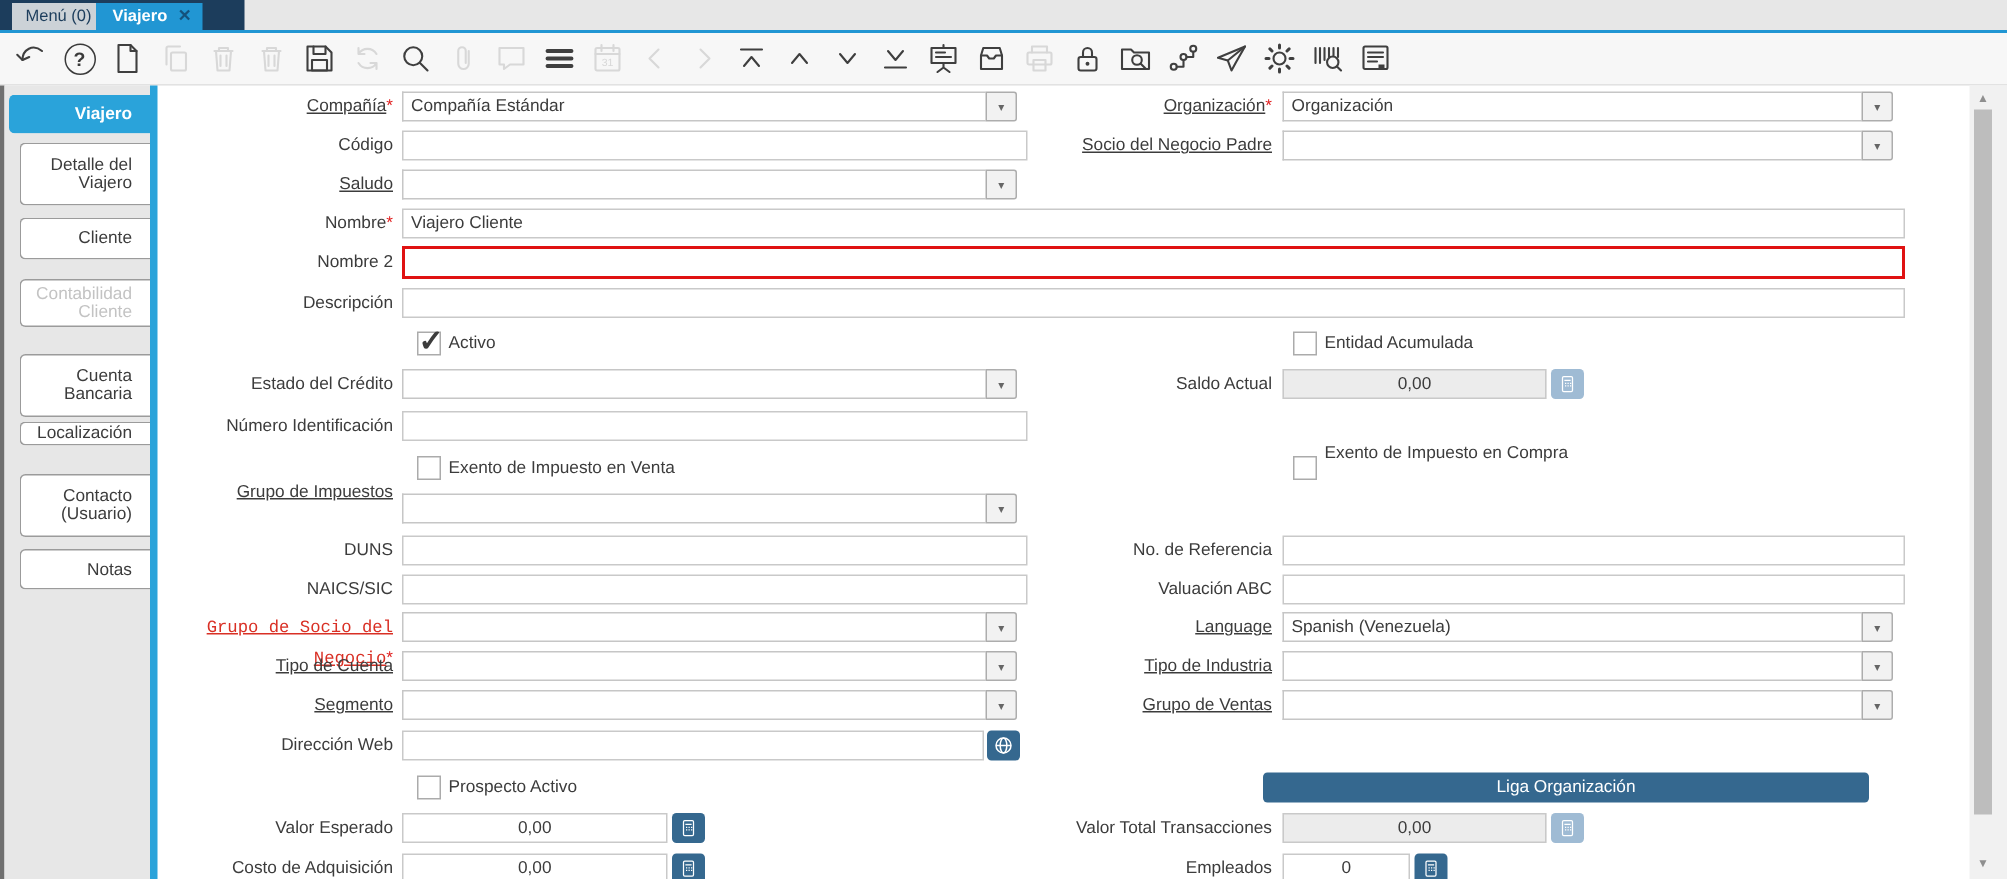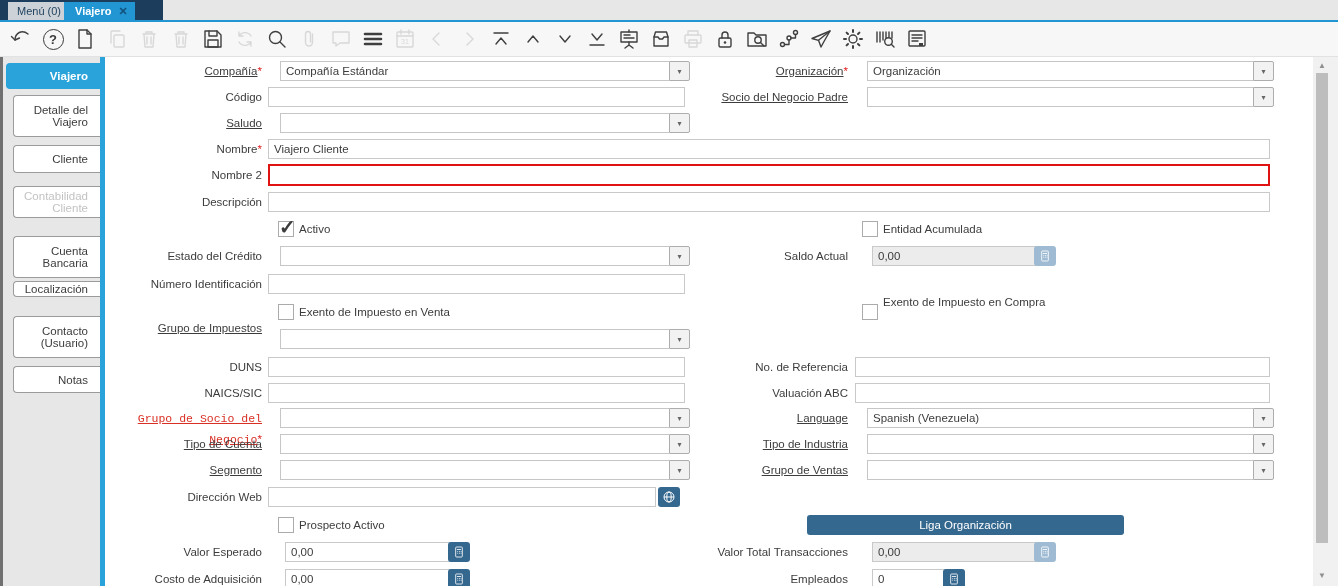--- a/index.html
+++ b/index.html
@@ -35,29 +35,29 @@
         border-radius:4px 0 0 4px;display:flex;align-items:center;justify-content:flex-end;
         padding-right:12px;box-sizing:border-box;text-align:right;color:#3c3c3c;cursor:pointer;font-size:11.5px;}
   .stab.active{left:6px;width:94px;background:#2aa3da;border-color:#2aa3da;color:#fff;font-weight:bold;}
   .stab.dis{color:#c3c3c3;cursor:default;}
   
   .flab{position:absolute;height:20px;line-height:20px;text-align:right;left:105px;width:157px;}
   .flabr{position:absolute;height:20px;line-height:20px;text-align:right;left:640px;width:208px;}
   .u{text-decoration:underline;cursor:pointer;}
   .redlab{color:#d93025;font-family:Liberation Mono, monospace;}
   .req{color:#e02020;}
-  .combo{position:absolute;height:20px;display:flex;box-sizing:border-box;cursor:pointer;margin-left:12px;}
+  .combo{position:absolute;height:20px;display:flex;box-sizing:border-box;cursor:pointer;}
   .ctext{flex:1;border:1px solid #c6c6c6;border-right:none;background:#fff;line-height:18px;
          padding:0 5px;overflow:hidden;white-space:nowrap;}
   .cbtn{width:19px;border:1px solid #adadad;border-radius:0 2px 2px 0;background:#f2f2f2;color:#666;
         font-size:8px;display:flex;align-items:center;justify-content:center;}
   .tin{position:absolute;height:20px;box-sizing:border-box;border:1px solid #c9c9c9;background:#fff;
        line-height:18px;padding:0 5px;overflow:hidden;white-space:nowrap;}
   .tin.err{border:2px solid #e01212;height:22px;}
-  .tin.num{text-align:left;margin-left:17px;}
+  .tin.num{text-align:center;}
   .tin.gris{background:#ececec;}
   .cbox{position:absolute;width:16px;height:16px;box-sizing:border-box;border:1px solid #ababab;background:#fff;cursor:pointer;}
   .chk{position:absolute;top:-7px;left:0px;font-size:20px;font-weight:bold;color:#3c3c3c;}
   .cblab{position:absolute;height:16px;line-height:16px;}
   .calcbtn{position:absolute;width:22px;height:20px;border-radius:3px;background:#35688f;display:flex;
            align-items:center;justify-content:center;cursor:pointer;}
   .calcbtn.dis{background:#9fbbd4;cursor:default;}
   .calcbtn svg,.webbtn svg{stroke:#fff;fill:none;stroke-width:1;}
   .webbtn{position:absolute;width:22px;height:20px;border-radius:3px;background:#35688f;display:flex;
           align-items:center;justify-content:center;cursor:pointer;}
@@ -401,21 +401,21 @@
 <div class="webbtn" style="top:487px;left:658px">
     <svg viewBox="0 0 12 12" width="12" height="12">
       <circle cx="6" cy="6" r="5"></circle>
       <ellipse cx="6" cy="6" rx="2.2" ry="5"></ellipse>
       <path d="M1 6 h10"></path>
     </svg>
   </div>
 
 <div class="cbox" style="top:517px;left:278px"></div>
 <div class="cblab" style="top:517px;left:299px">Prospecto Activo</div>
-<div class="bigbtn" style="top:515px;left:807px;width:317px">Liga Organización</div>
+<div class="bigbtn" style="top:515px;left:842px;width:404px">Liga Organización</div>
 
 <div class="flab" style="top:542px"><span>Valor Esperado</span></div>
 <div class="tin num" style="top:542px;left:268px;width:177px">0,00</div>
 <div class="calcbtn" style="top:542px;left:448px">
     <svg viewBox="0 0 12 14" width="10" height="12">
       <rect x="2" y="1" width="8" height="12" rx="1"></rect>
       <path d="M3.5 4 h5 M4 6.5 h1 M6 6.5 h1 M8 6.5 h1 M4 8.5 h1 M6 8.5 h1 M8 8.5 h1"></path>
     </svg>
   </div>
 <div class="flabr" style="top:542px"><span>Valor Total Transacciones</span></div>

